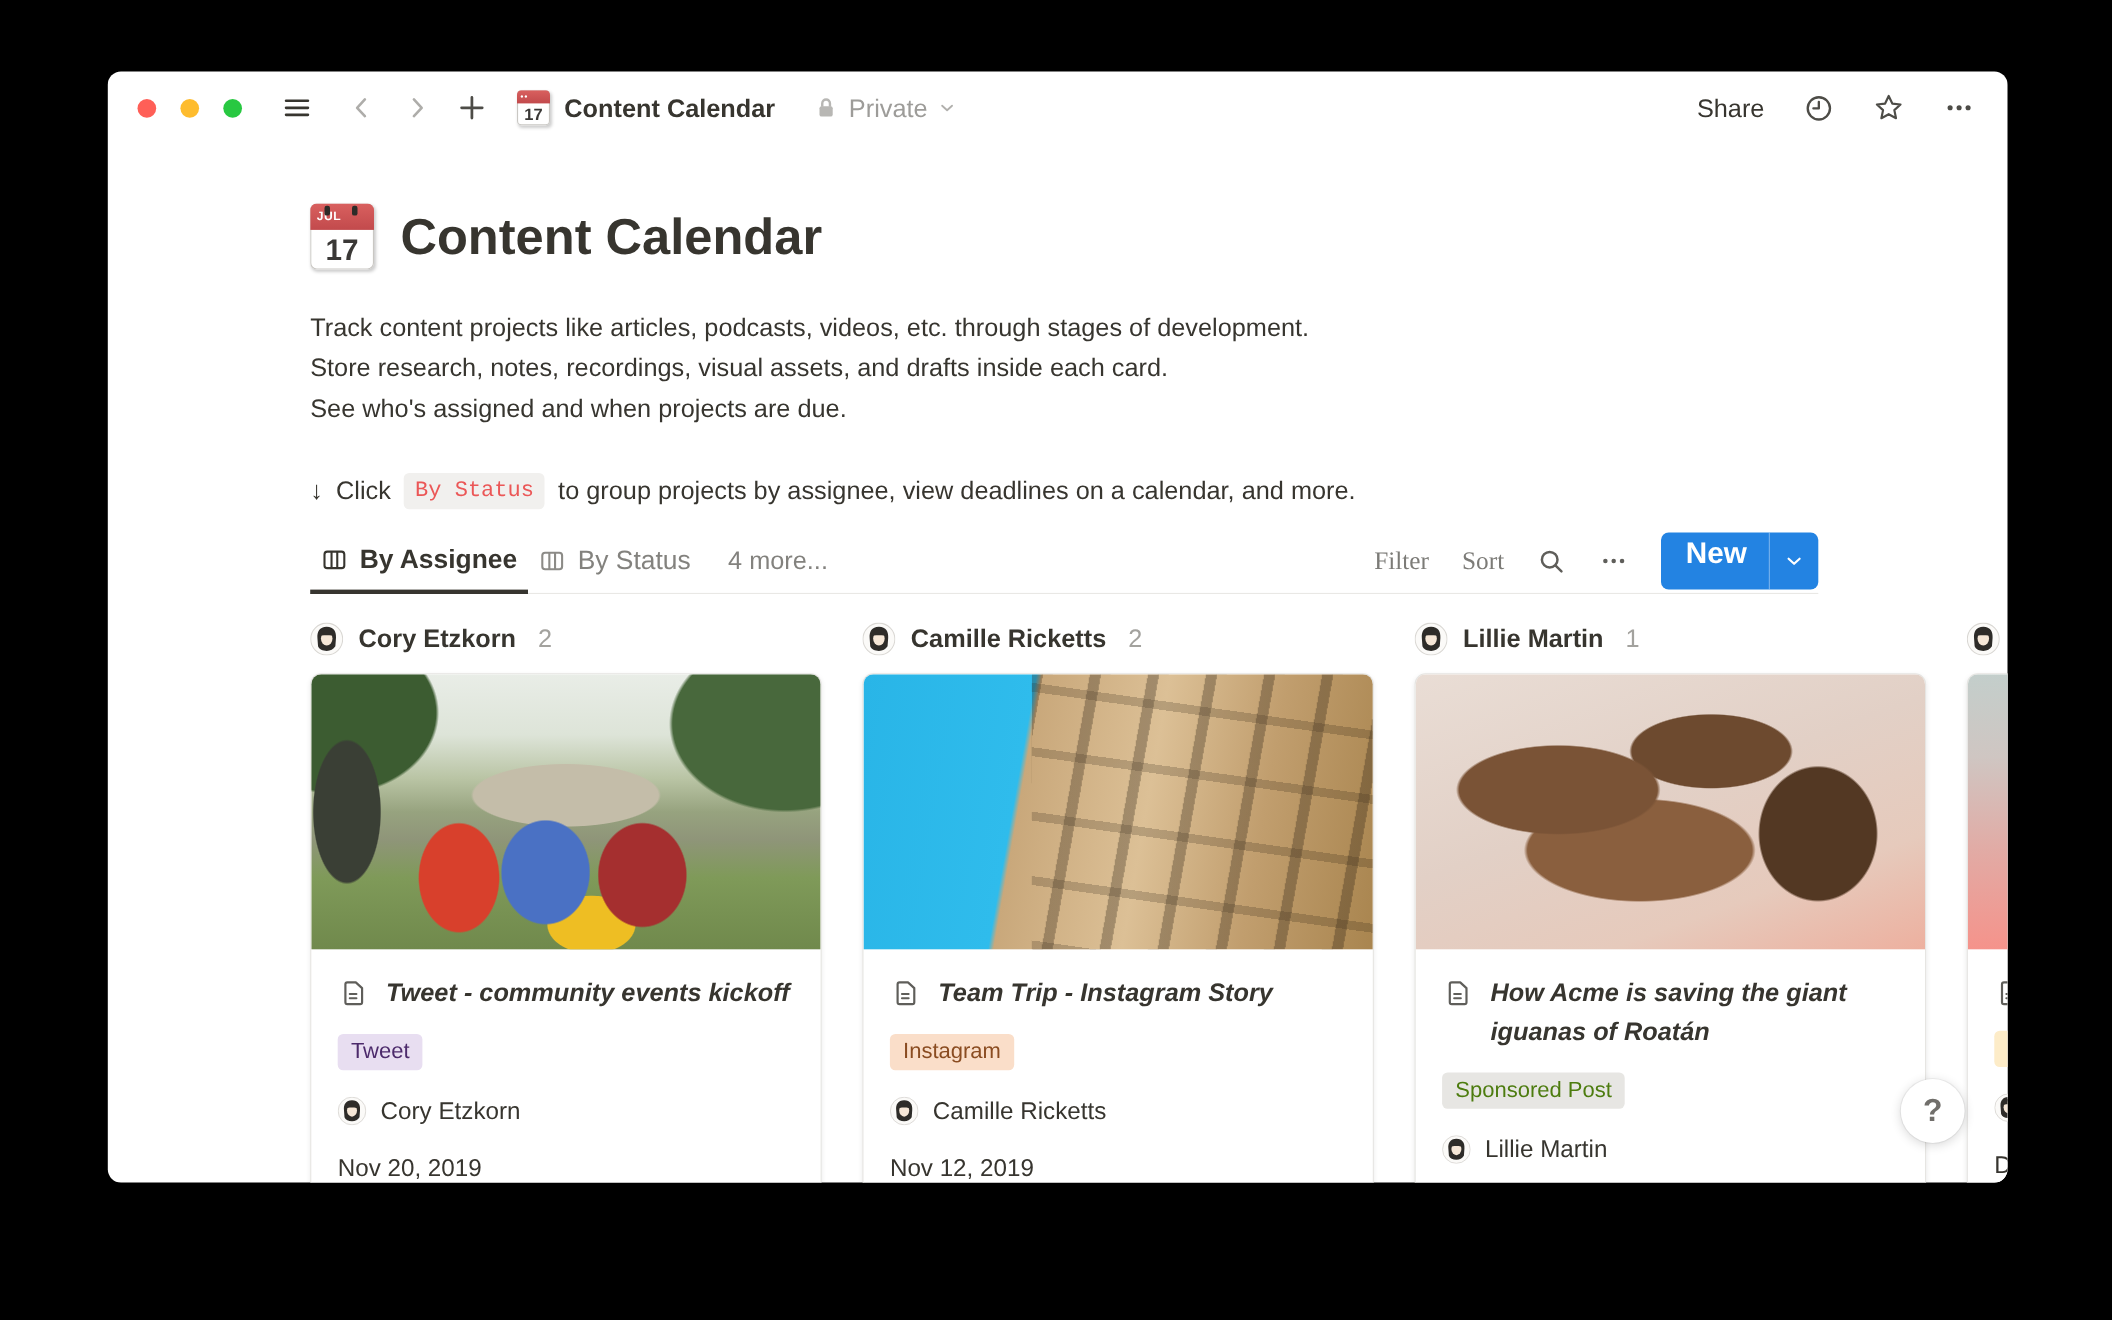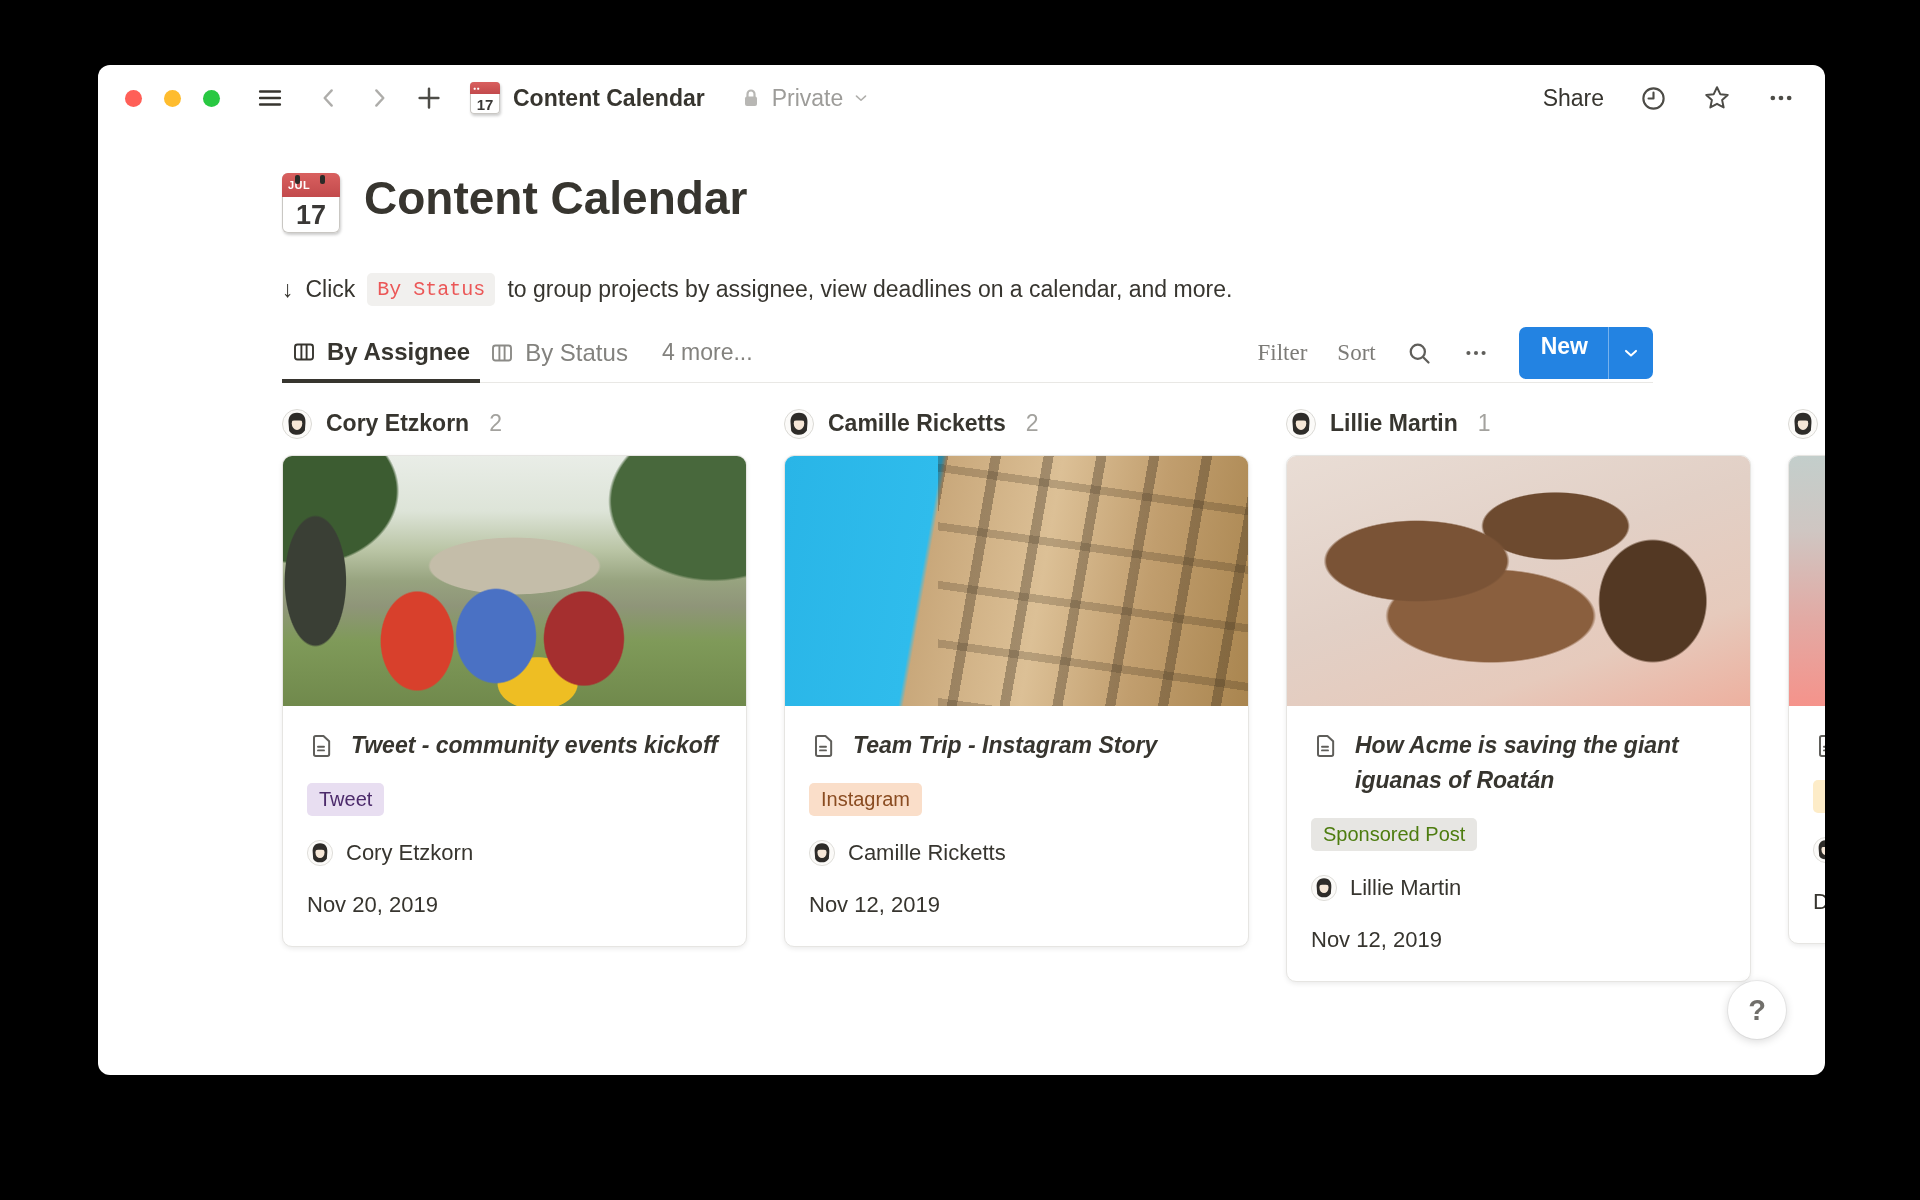--- a/index.html
+++ b/index.html
@@ -21,21 +21,21 @@
   .nav-back { margin-left:32px; } .nav-fwd { margin-left:24px; } .new-page { margin-left:22px; }
   .crumb { display:flex; align-items:center; gap:13px; margin-left:26px; background:none; border:none; cursor:pointer; }
   .crumb-title { font-size:23px; font-weight:700; color:#37352f; }
   .privacy { display:flex; align-items:center; gap:9px; margin-left:34px; background:none; border:none; cursor:pointer; }
   .privacy-label { font-size:23px; color:#9d9c99; }
   .tb-right { margin-left:auto; display:flex; align-items:center; gap:36px; }
   .share-btn { background:none; border:none; font-size:23px; color:#37352f; cursor:pointer; font-family:inherit; }
 
   
   .content { padding:42px 0 0 184px; }
-  .page-header { display:flex; align-items:flex-start; gap:24px; }
+  .page-header { display:flex; align-items:center; gap:24px;margin-top:12px; }
   .page-icon { position:relative; width:58px; height:60px; border-radius:6px; overflow:hidden;
     box-shadow:0 0 0 1px #c9c7c3 inset, 1px 2px 3px rgba(0,0,0,.2); background:#fff; }
   .cal-top { height:24px; background:linear-gradient(180deg,#d9605f,#c24a4c); color:#fff;
     font-size:11px; font-weight:700; display:flex; align-items:center; padding-left:6px; letter-spacing:.5px; }
   .cal-body { height:36px; display:flex; align-items:center; justify-content:center;
     font-size:27px; font-weight:700; color:#3a3836; }
   .pin { position:absolute; top:2px; width:5px; height:9px; background:#2d2b28; border-radius:2px; }
   .pin.p1 { left:13px; } .pin.p2 { left:38px; }
   .page-title { font-size:46px; font-weight:700; color:#37352f; line-height:1.1; }
 
@@ -48,21 +48,21 @@
   .viewbar { margin-top:18px; width:1371px; display:flex; align-items:center; border-bottom:1px solid #e9e8e5; }
   .tab { display:flex; align-items:center; gap:11px; font-size:24px; padding:14px 10px 16px;
     margin-bottom:-1px; background:none; border:none; cursor:pointer; font-family:inherit; align-self:flex-end; }
   .tab.active { color:#37352f; font-weight:700; border-bottom:4px solid #37352f; padding-bottom:13px; }
   .tab.inactive { color:#83827e; }
   .more-btn { font-size:23px; color:#83827e; margin-left:24px; background:none; border:none; cursor:pointer; font-family:inherit; padding-bottom:2px; }
   .vb-right { margin-left:auto; display:flex; align-items:center; gap:30px; }
   .vb-text { font-size:23px; color:#7c7b77; background:none; border:none; cursor:pointer; font-family:Liberation Serif, serif; }
   .new-btn { display:flex; align-items:stretch; background:#2383e2; border-radius:7px; overflow:hidden;
     border:none; padding:0; cursor:pointer; height:52px; }
-  .new-main { color:#fff; font-size:23px; font-weight:700; display:flex; align-items:center; padding:0 20px 14px 22px; }
+  .new-main { color:#fff; font-size:27px; font-weight:700; display:flex; align-items:center; padding:0 20px 14px 22px; }
   .new-split { display:flex; align-items:center; padding:0 12px; border-left:1px solid rgba(255,255,255,.38); }
 
   
   .board { margin-top:22px; display:flex; gap:37px; width:max-content; }
   .col { width:465px; flex:none; }
   .col-head { display:flex; align-items:center; gap:14px; height:37px; margin-bottom:13px; }
   .col-name { font-size:23px; font-weight:700; color:#37352f; }
   .col-count { font-size:23px; color:#a3a29e; margin-left:6px; }
   .card { background:#fff; border-radius:10px; border:1px solid #e6e5e2;
     box-shadow:0 2px 5px rgba(0,0,0,.08); overflow:hidden; cursor:pointer; }
@@ -194,20 +194,25 @@
     <div class="page-header">
       <div class="page-icon">
         <div class="pin p1"></div>
           <div class="pin p2"></div>
         <div class="cal-top">JUL</div>
         <div class="cal-body">17</div>
       </div>
       <h1 class="page-title">Content Calendar</h1>
     </div>
 
+    <div class="desc">
+      <p>Track content projects like articles, podcasts, videos, etc. through stages of development.</p>
+      <p>Store research, notes, recordings, visual assets, and drafts inside each card.</p>
+      <p>See who's assigned and when projects are due.</p>
+    </div>
 
     <div class="hint">
       <span>↓</span>
       <span>Click</span>
       <span class="code-chip">By Status</span>
       <span>to group projects by assignee, view deadlines on a calendar, and more.</span>
     </div>
 
     <div class="viewbar">
       <button class="tab active">

